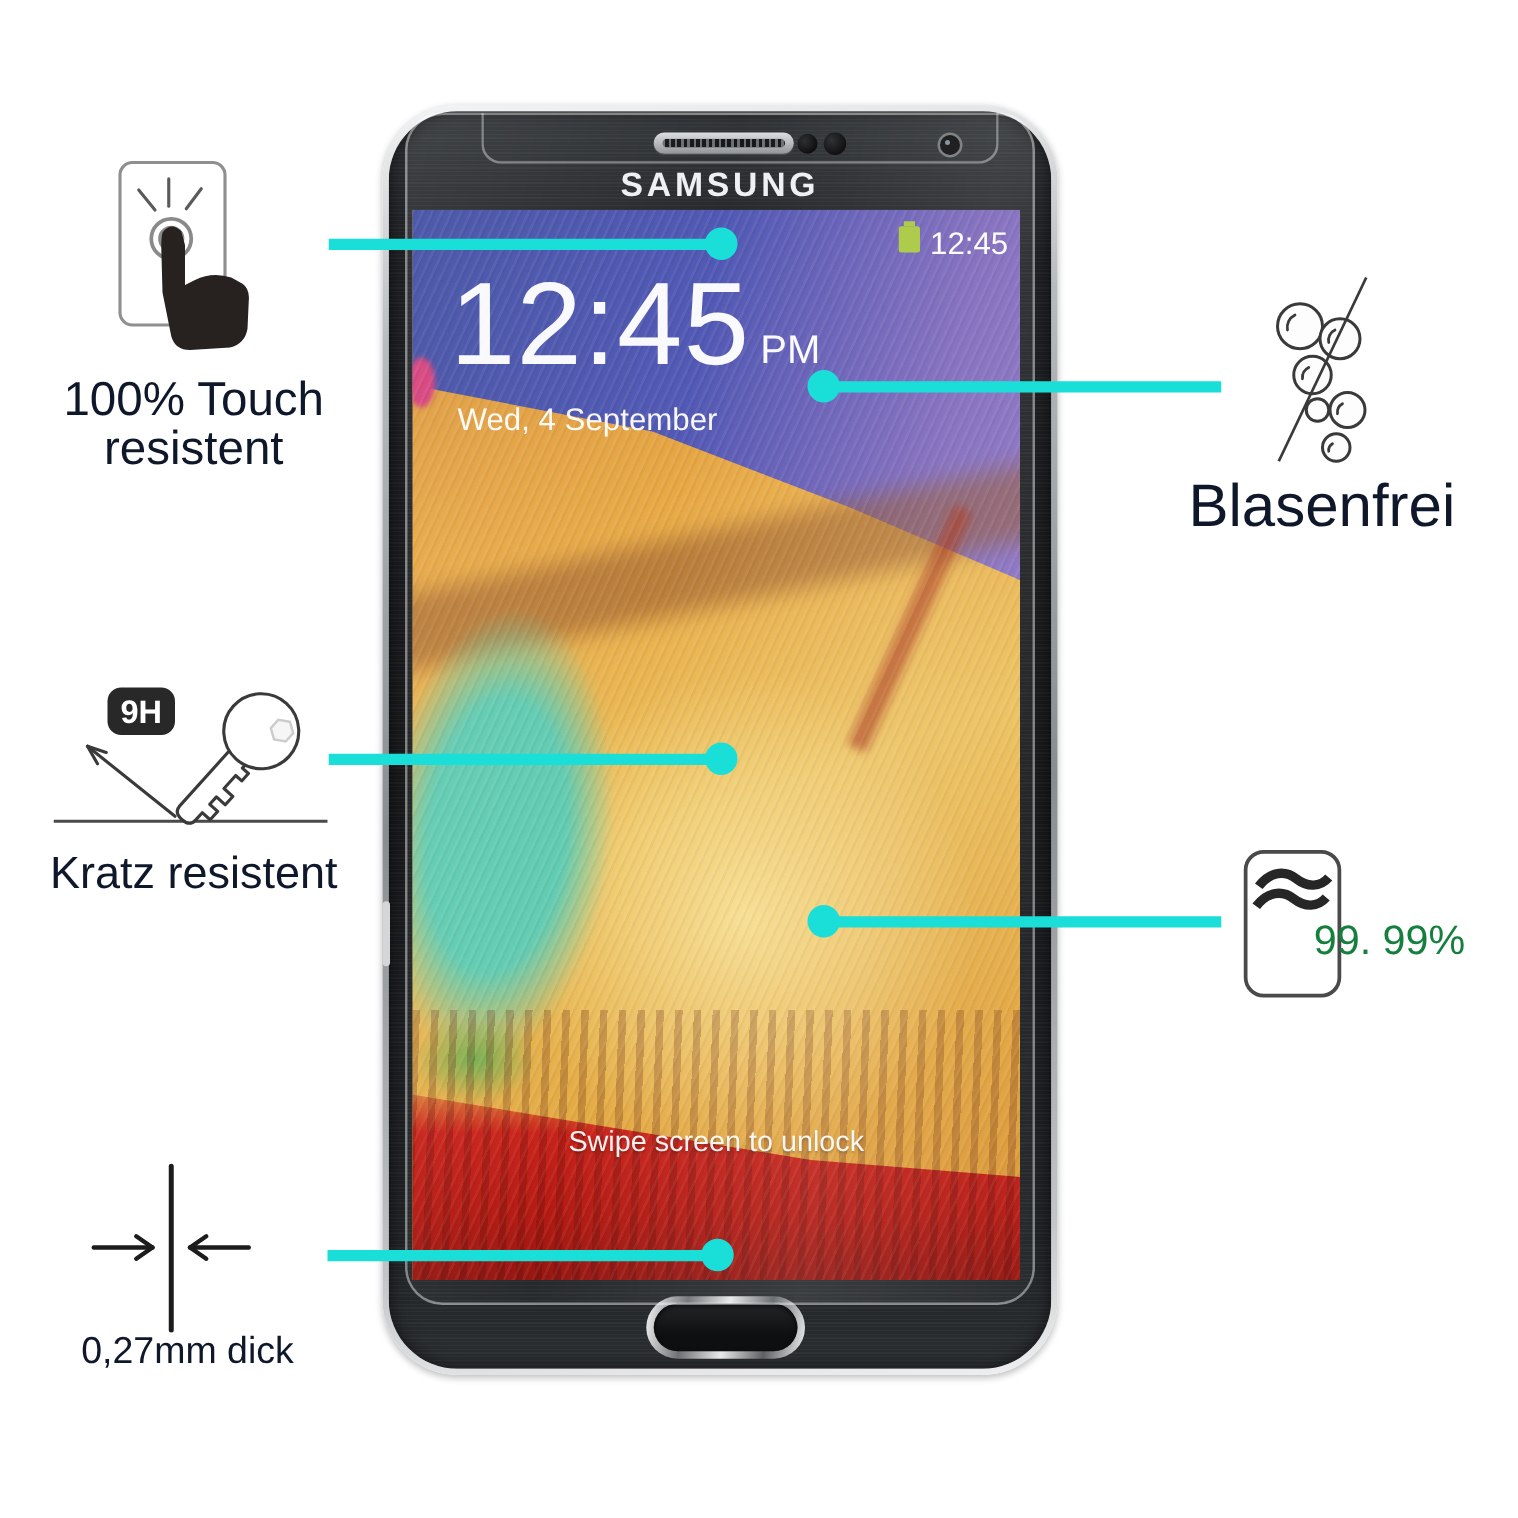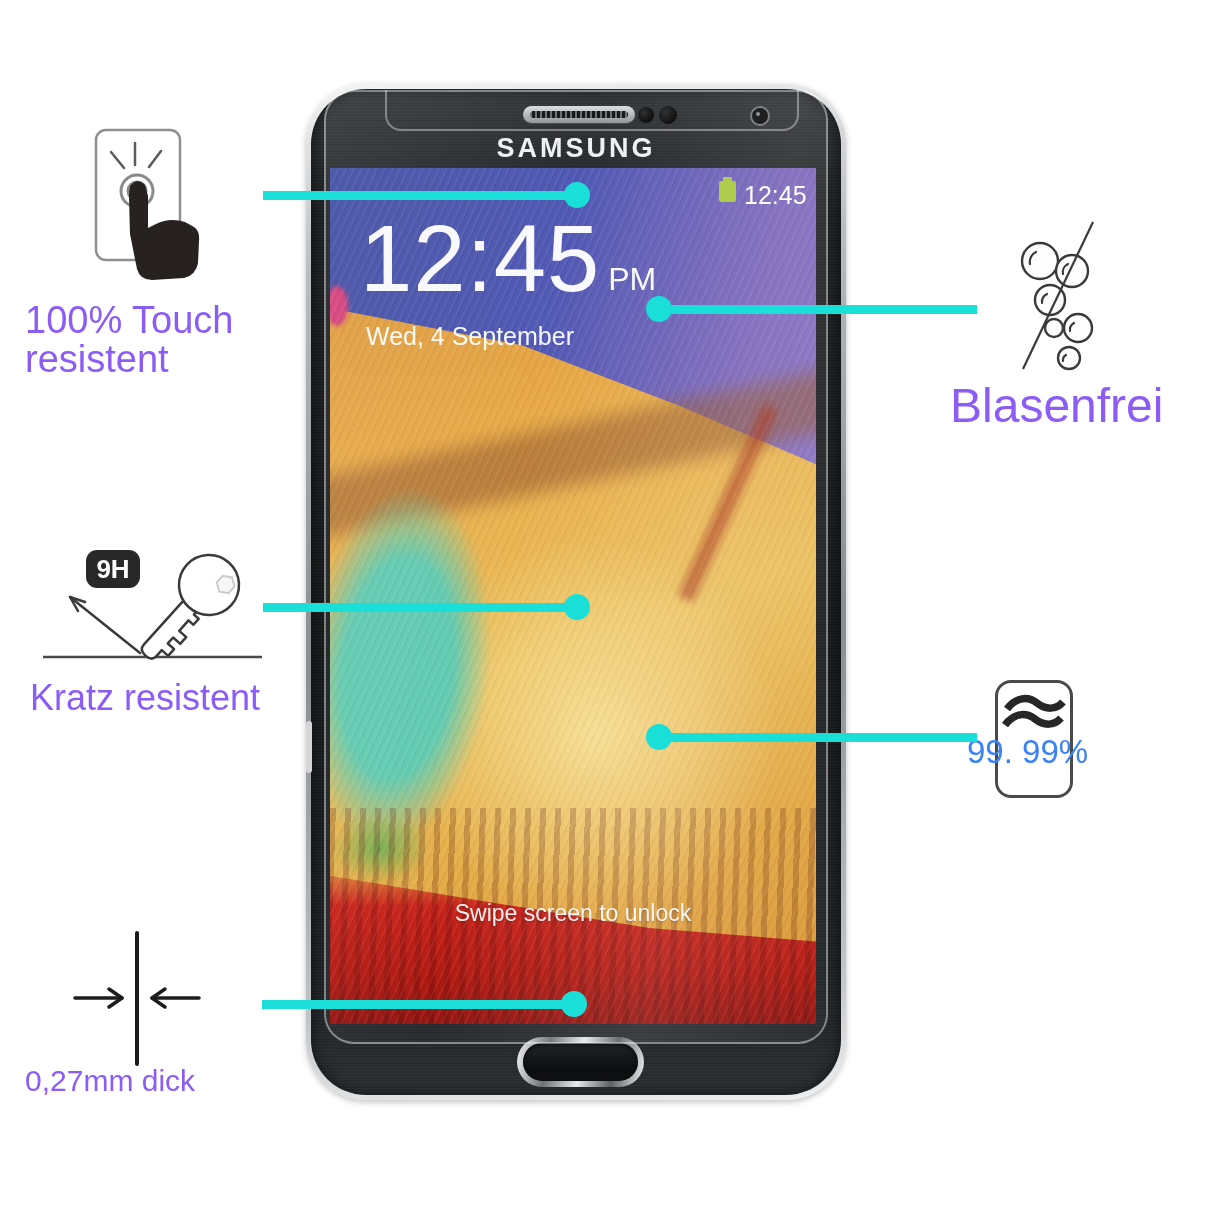--- a/index.html
+++ b/index.html
@@ -1,20 +1,20 @@
 <!DOCTYPE html>
 <html><head>
 <meta charset="utf-8">
 <style>
   html,body{margin:0;padding:0;background:#fff;}
   #canvas{position:relative;width:1214px;height:1214px;background:#ffffff;overflow:hidden;
           font-family:"Liberation Sans","DejaVu Sans",sans-serif;}
   .abs{position:absolute;}
   
-  .feat-label{position:absolute;color:#8b5cf6;font-weight:300;
+  .feat-label{position:absolute;text-align:center;color:#0f172a;font-weight:300;
               font-family:"Liberation Sans","DejaVu Sans",sans-serif;line-height:1.03;}
   
   :root{--cyan:#1adfd9;}
   .co-line{position:absolute;height:9px;background:var(--cyan);z-index:40;}
   .co-dot{position:absolute;width:26px;height:26px;border-radius:50%;background:var(--cyan);z-index:41;}
   
   .phone-body{position:absolute;left:306px;top:84px;width:540px;height:1016px;border-radius:60px;
       background:linear-gradient(175deg,#f2f4f5,#b9bcbf 18%,#898d90 55%,#c2c5c8 88%,#eef0f1);
       box-shadow:0 2px 6px rgba(0,0,0,.25);z-index:1;}
   .phone-face{position:absolute;left:5px;top:5px;right:5px;bottom:5px;border-radius:55px;
@@ -72,21 +72,21 @@
   .unlock{position:absolute;left:0;width:486px;top:732px;text-align:center;font-size:23px;
       color:rgba(255,255,255,.93);text-shadow:0 1px 2px rgba(0,0,0,.25);}
   .home-btn{position:absolute;left:206px;top:948px;width:127px;height:50px;border-radius:26px;
       background:linear-gradient(100deg,#f4f5f6,#6e7174 25%,#e8e9ea 50%,#5e6164 75%,#eef0f1);}
   .home-inner{position:absolute;left:6px;top:6px;right:6px;bottom:6px;border-radius:20px;
       background:linear-gradient(180deg,#232528,#0e0f10 65%);box-shadow:inset 0 2px 4px rgba(0,0,0,.7);}
   .side-btn{position:absolute;left:-5px;top:632px;width:6px;height:52px;border-radius:3px;background:#d4d6d8;}
   svg text{font-family:"Liberation Sans","DejaVu Sans",sans-serif;}
   .clarity-rect{position:absolute;left:995px;top:680px;width:78px;height:118px;border:3px solid #4a4a4a;
       border-radius:16px;background:#fff;box-sizing:border-box;}
-  .clarity-value{position:absolute;left:967px;top:733px;font-size:33px;color:#3b82f6;white-space:nowrap;z-index:5;}
+  .clarity-value{position:absolute;left:1051px;top:733px;font-size:33px;color:#15803d;white-space:nowrap;z-index:5;}
 </style>
 </head>
 <body>
 
 <div id="canvas">
 
   <div class="phone-body">
     <div class="phone-face">
       <div class="speaker">
         <div class="speaker-mesh"></div>

